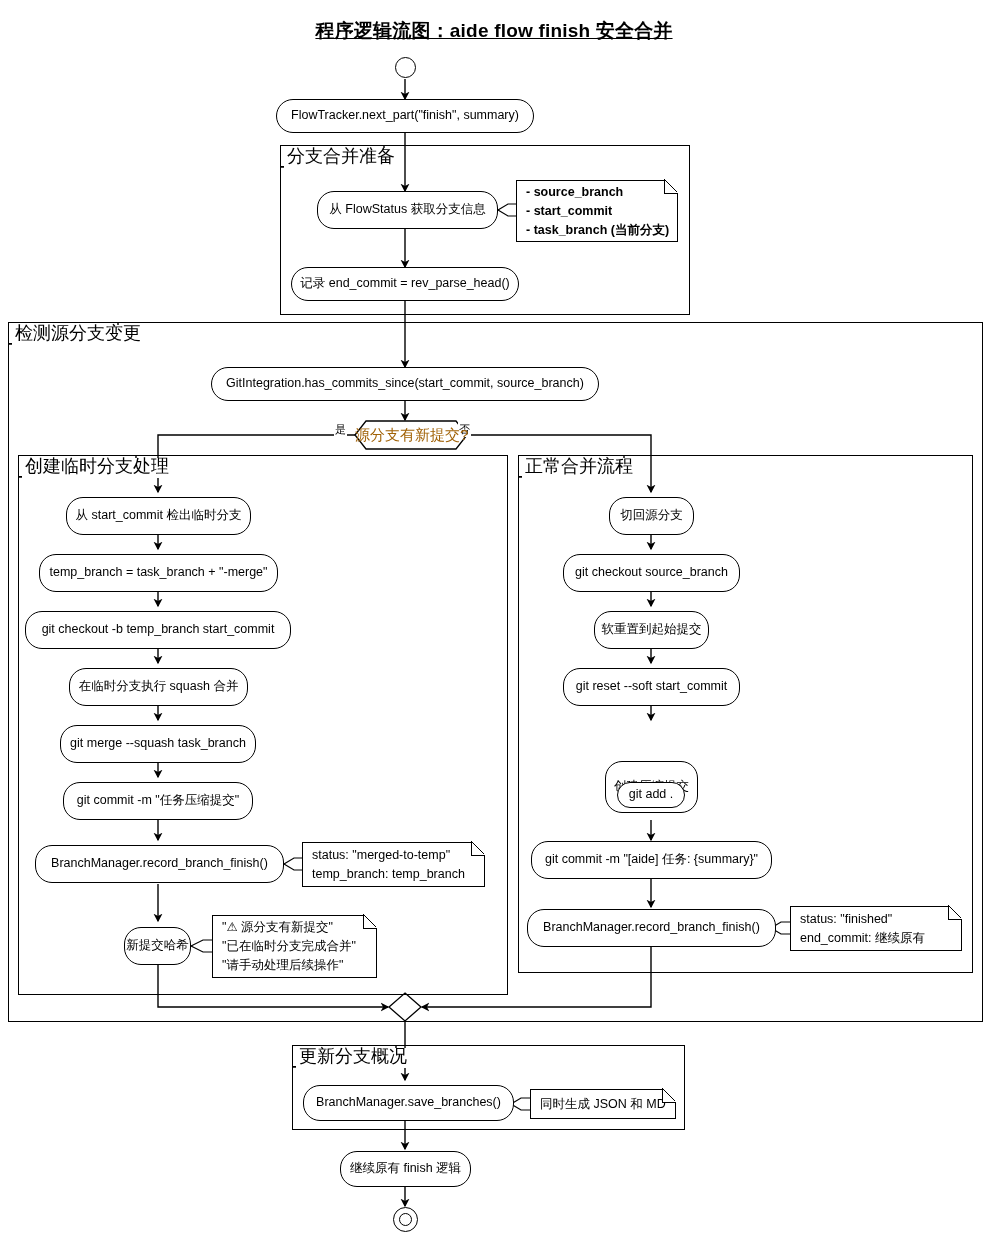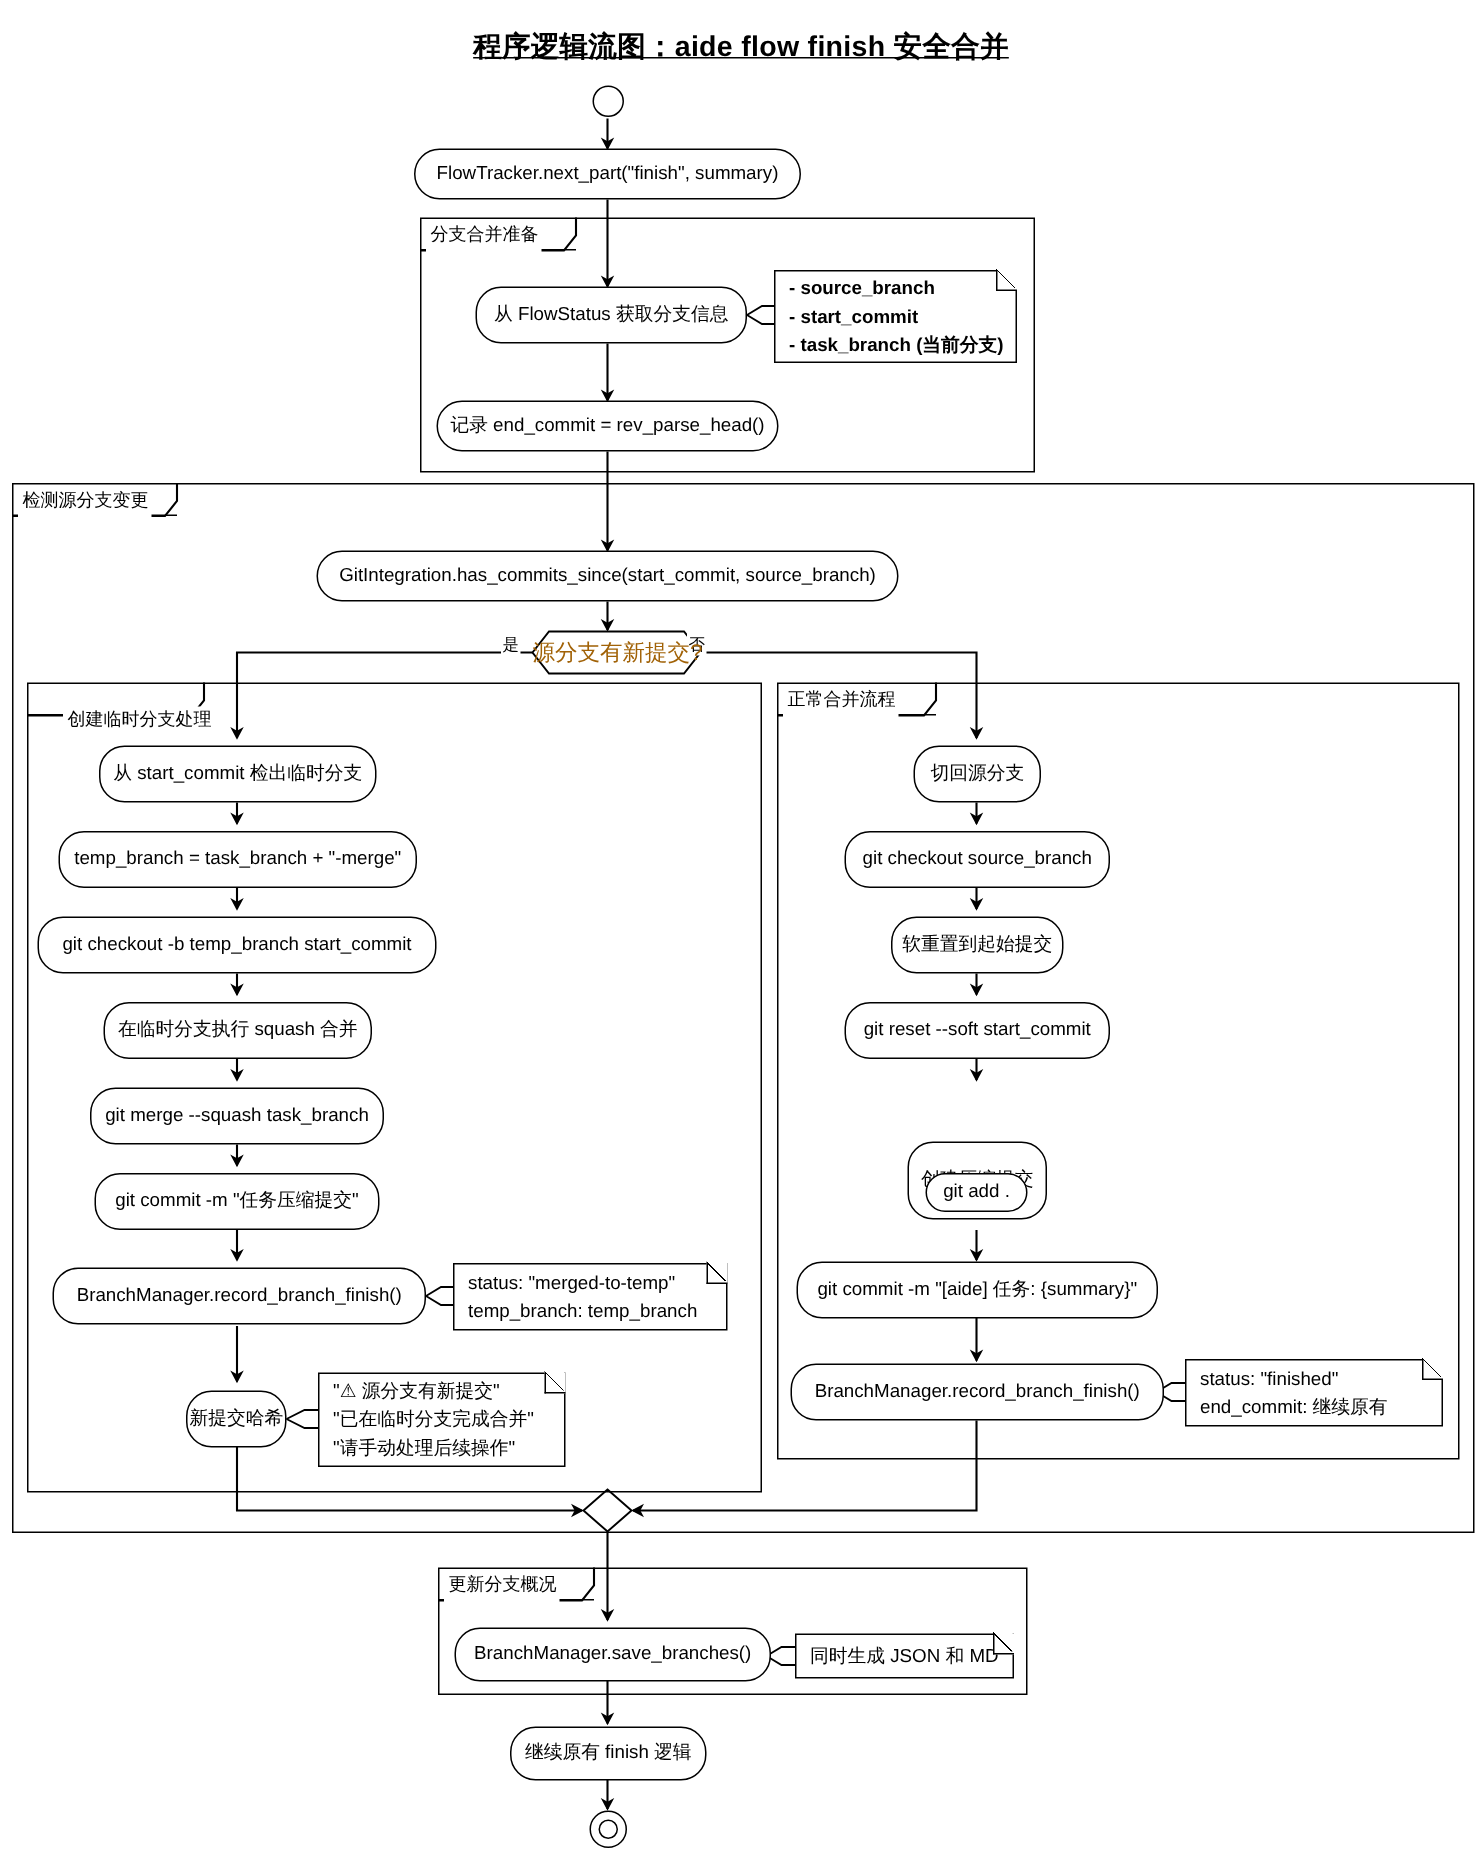--- a/index.html
+++ b/index.html
@@ -34,21 +34,21 @@
   }
   
   .group {
     position: absolute;
     border: 1.4px solid #000000;
     box-sizing: border-box;
     background: transparent;
   }
   .group-label {
     position: absolute;
-    font-size: 12px;
+    font-size: 18px;
     color: #000000;
     white-space: nowrap;
     background: #ffffff;
     padding: 1px 2px 4px 3px;
     line-height: 15px;
   }
   .group-label-box {
     position: absolute;
     box-sizing: border-box;
     border-right: 1.4px solid #000000;
@@ -231,21 +231,21 @@
   </svg>
 </div>
 <div class="group-label" style="left:12px; top:325px;">检测源分支变更</div>
 
 <div class="group" style="left:18px; top:455px; width:490px; height:540px;"></div>
 <div class="group-label-box" style="left:18px; top:455px; width:118px; height:22px; border-right:none;">
   <svg width="134" height="24" style="position:absolute;left:0;top:0;overflow:visible">
     <path d="M 0 22 L 110 22 L 118 12 L 118 0" fill="none" stroke="#000000" stroke-width="1.4"></path>
   </svg>
 </div>
-<div class="group-label" style="left:22px; top:471px;margin-left:20px;">创建临时分支处理</div>
+<div class="group-label" style="left:22px; top:458px;">创建临时分支处理</div>
 
 <div class="group" style="left:518px; top:455px; width:455px; height:518px;"></div>
 <div class="group-label-box" style="left:518px; top:455px; width:106px; height:22px; border-right:none;">
   <svg width="122" height="24" style="position:absolute;left:0;top:0;overflow:visible">
     <path d="M 0 22 L 98 22 L 106 12 L 106 0" fill="none" stroke="#000000" stroke-width="1.4"></path>
   </svg>
 </div>
 <div class="group-label" style="left:522px; top:458px;">正常合并流程</div>
 
 <div class="group" style="left:292px; top:1045px; width:393px; height:85px;"></div>

